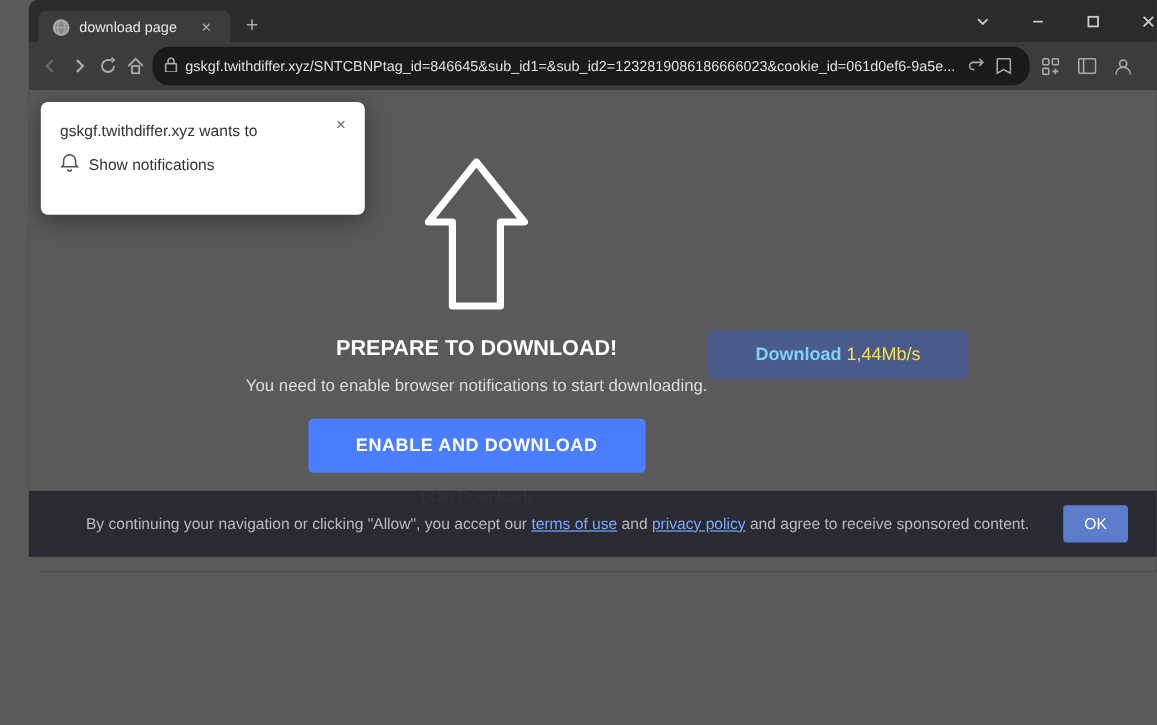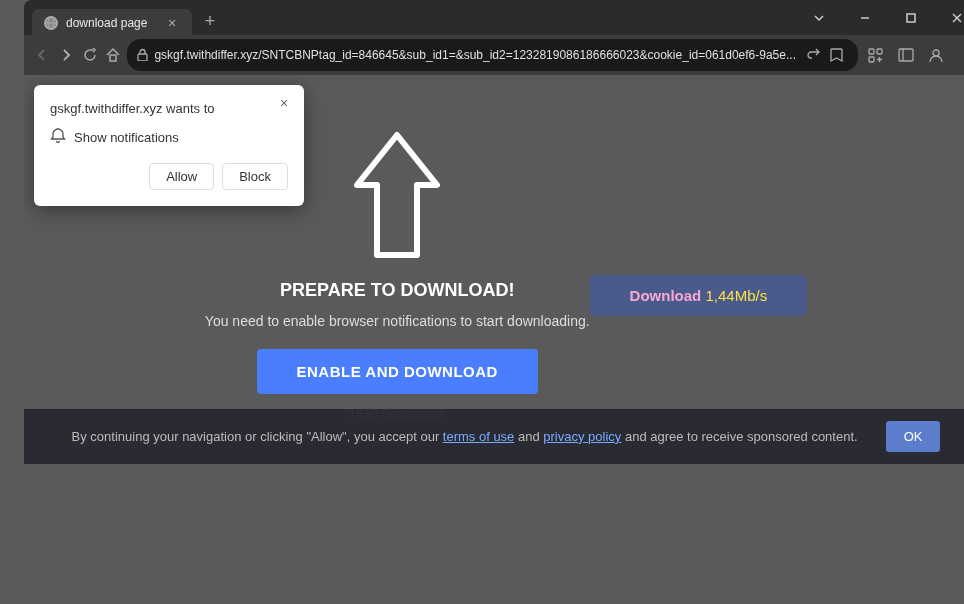--- a/index.html
+++ b/index.html
@@ -48,21 +48,21 @@
     
     .main-content { display: flex; flex-direction: row; align-items: center; justify-content: center; height: 100%; padding: 20px; }
     .content-center { display: flex; flex-direction: column; align-items: center; gap: 12px; }
     .arrow-container { width: 90px; height: 130px; position: relative; }
     .arrow-svg { width: 90px; height: 130px; }
     .prepare-text { font-size: 18px; font-weight: bold; color: white; text-align: center; margin-top: 8px; }
     .sub-text { font-size: 14px; color: #ddd; text-align: center; max-width: 400px; }
     .enable-btn { background: #4a7eff; color: white; border: none; padding: 14px 40px; font-size: 15px; font-weight: bold; border-radius: 4px; cursor: pointer; margin-top: 8px; letter-spacing: 0.5px; }
     .downloads-count { color: #ccc; font-size: 13px; }
     .download-bar { background: #4a5a8a; color: #ccc; padding: 12px 40px; border-radius: 4px; font-size: 15px; margin-top: 40px; }
-    .download-bar span { color: #f9a8d4; font-weight: bold; }
+    .download-bar span { color: #7dd3fc; font-weight: bold; }
 
     
     .bottom-banner { position: absolute; bottom: 12px; left: 0; right: 0; background: rgba(40, 40, 50, 0.95); padding: 12px 20px; text-align: center; font-size: 13px; color: #bbb; display: flex; align-items: center; justify-content: center; gap: 8px; }
     .banner-text { text-align: center; line-height: 1.5; }
     .banner-link { color: #7aabff; text-decoration: underline; cursor: pointer; }
     .ok-btn { background: #5c7ccc; color: white; border: none; padding: 8px 18px; border-radius: 3px; font-size: 13px; cursor: pointer; margin-left: 20px; flex-shrink: 0; }
   </style>
 </head>
 <body>
 
@@ -191,24 +191,20 @@
       <div class="popup-notification-row">
         <span class="bell-icon">
           <svg width="16" height="16" viewBox="0 0 16 16">
               <path d="M8 1a5 5 0 0 1 5 5v3l1.5 2H1.5L3 9V6a5 5 0 0 1 5-5z" fill="none" stroke="#555" stroke-width="1.3"></path>
               <line x1="8" y1="1" x2="8" y2="0.2" stroke="#555" stroke-width="1.3"></line>
               <path d="M6.5 13a1.5 1.5 0 0 0 3 0" fill="none" stroke="#555" stroke-width="1.3"></path>
             </svg>
         </span>
         <span class="popup-notification-text">Show notifications</span>
       </div>
-      <div class="popup-buttons">
-        <button class="popup-btn">Allow</button>
-        <button class="popup-btn block">Block</button>
-      </div>
     </div>
 
     <div class="main-content">
       <div class="content-center">
         <div class="arrow-container">
           <svg class="arrow-svg" viewBox="0 0 90 130" xmlns="http://www.w3.org/2000/svg">
             <polygon points="45,5 85,55 65,55 65,125 25,125 25,55 5,55" fill="none" stroke="white" stroke-width="6" stroke-linejoin="round"></polygon>
           </svg>
         </div>
         <div class="prepare-text">PREPARE TO DOWNLOAD!</div>

